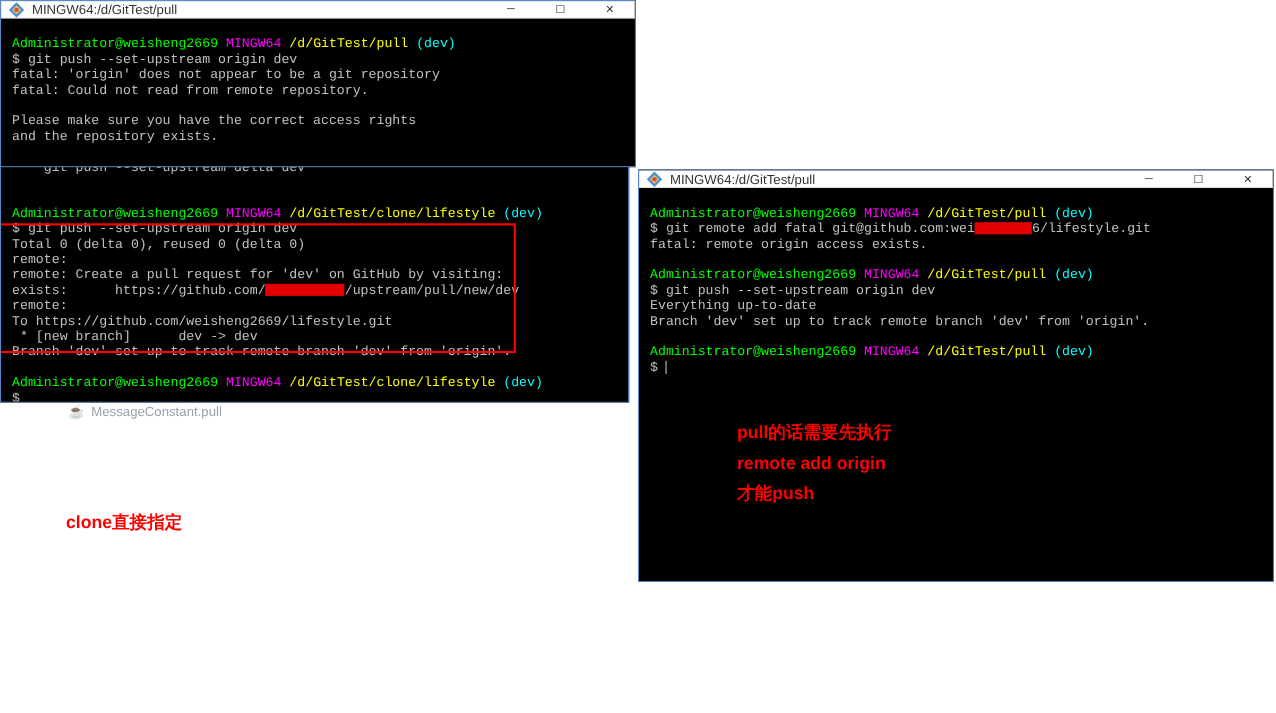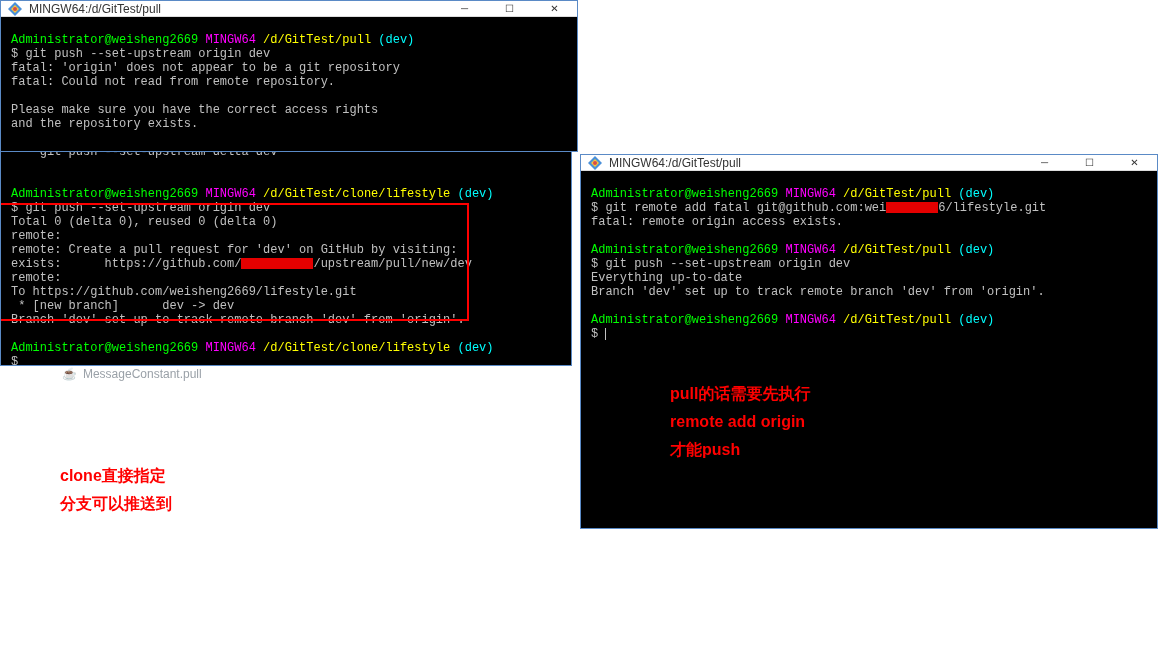--- a/index.html
+++ b/index.html
@@ -198,20 +198,19 @@
   </div>
 </div>
 
 <div class="filetab">
   <span style="color:#6a8fb5">☕</span>
   <span>MessageConstant.pull</span>
 </div>
 
 <div class="annot" style="left:60px; top:462px;">
   <div>clone直接指定</div>
-  <div>分支可以推送到</div>
 </div>
 
 <div class="annot" style="left:670px; top:380px;">
   <div>pull的话需要先执行</div>
   <div>remote add origin</div>
   <div>才能push</div>
 </div>
 
 </body></html>

